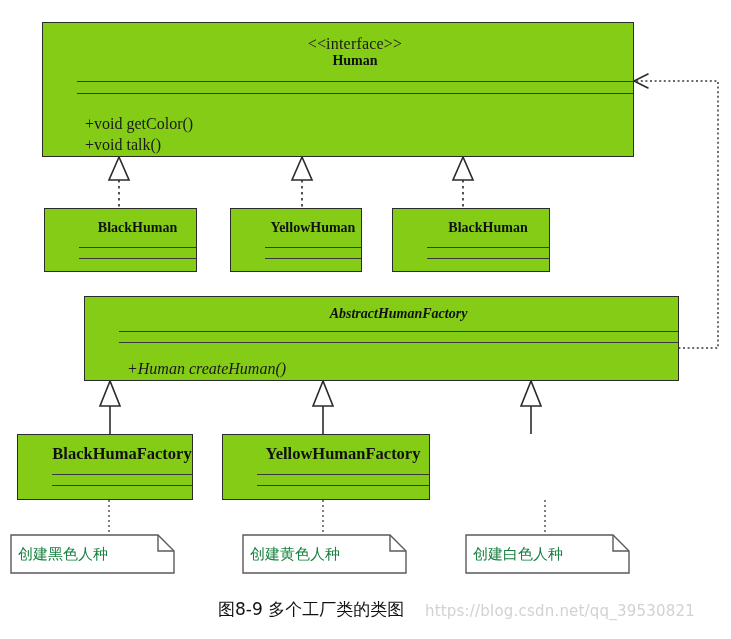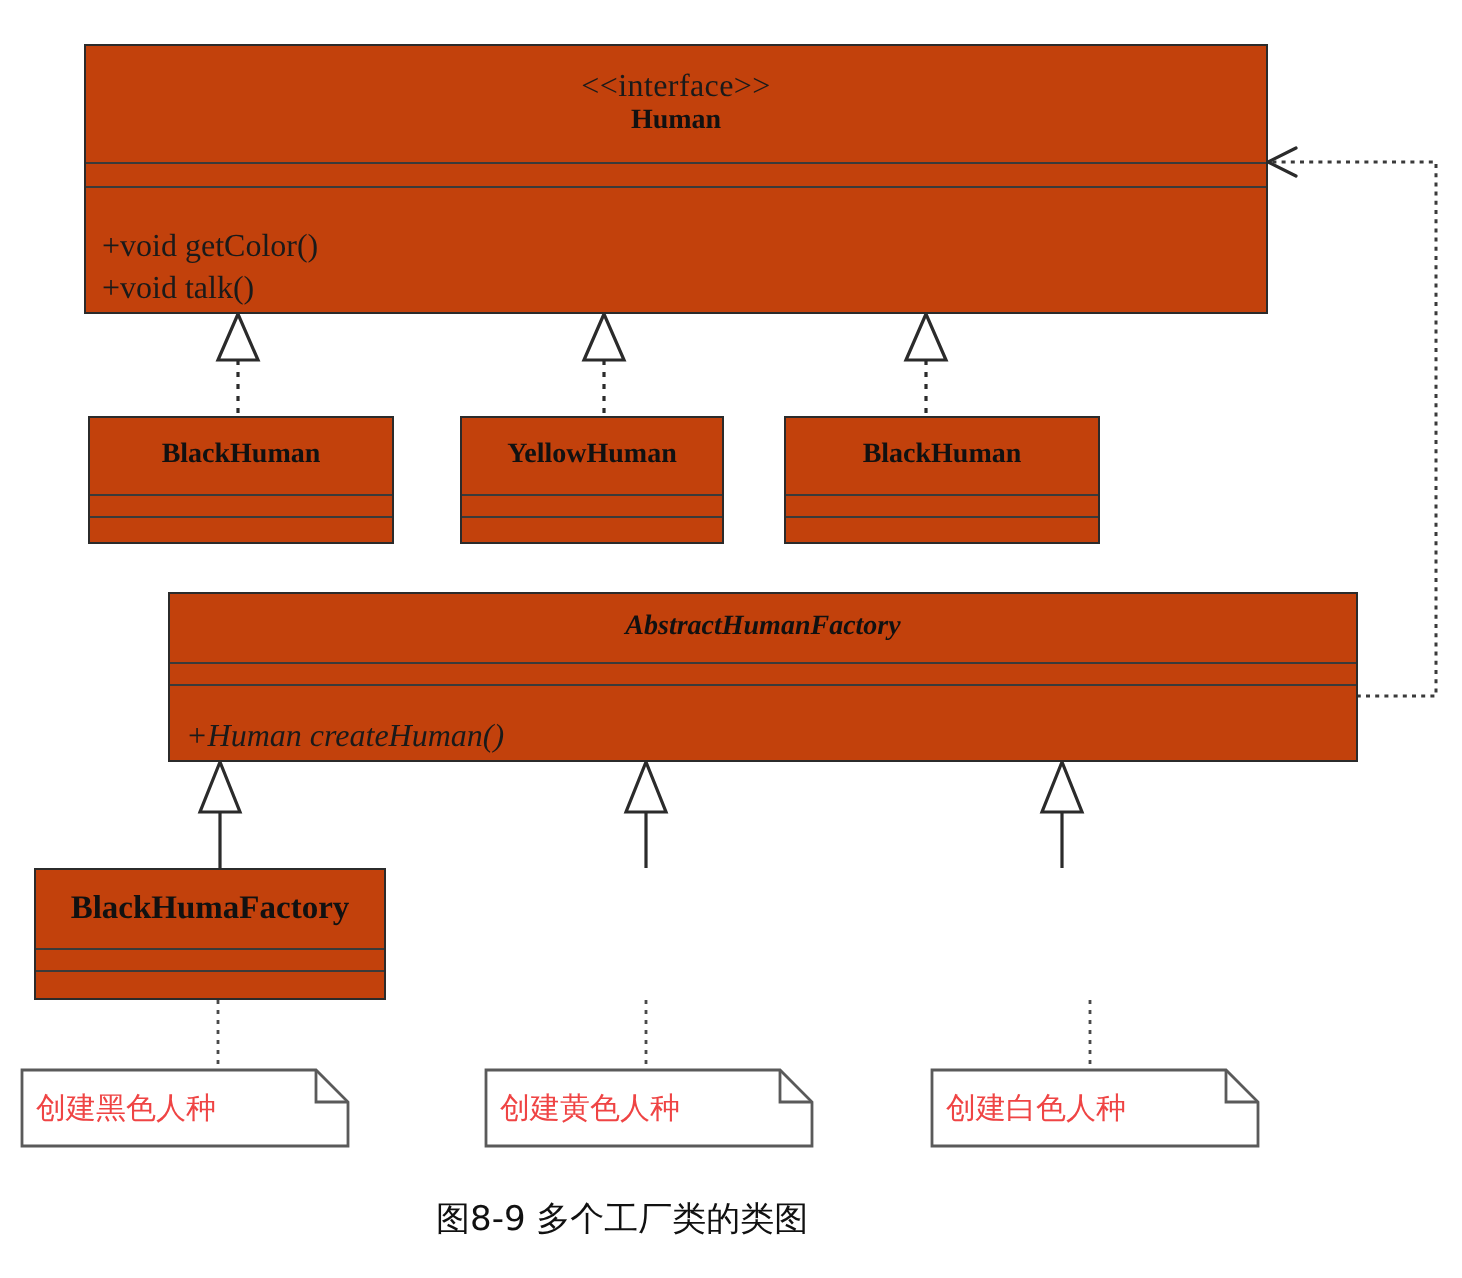--- a/index.html
+++ b/index.html
@@ -26,23 +26,24 @@
     width: 731px;
     height: 639px;
     pointer-events: none;
   }
 
   
   .uml-class {
     position: absolute;
     box-sizing: border-box;
     border: 1.6px solid #2b2b2b;
-    background: #c2410c;
+    background: #84cc16;
     display: flex;
     flex-direction: column;
+    padding-left: 34px;
   }
   .compartment {
     box-sizing: border-box;
     display: flex;
     align-items: center;
     justify-content: center;
     overflow: hidden;
   }
   .compartment + .compartment {
     border-top: 1.6px solid #3a3a3a;
@@ -94,21 +95,21 @@
   }
   .uml-note .note-body {
     position: absolute;
     inset: 0;
     display: flex;
     align-items: center;
     justify-content: flex-start;
     padding-left: 8px;
     font-family: "DejaVu Sans", "Liberation Sans", sans-serif;
     font-size: 15px;
-    color: #ef4444;
+    color: #15803d;
   }
   .uml-note svg {
     position: absolute;
     inset: 0;
     width: 100%;
     height: 100%;
   }
 
   
   #caption {
@@ -239,20 +240,27 @@
   </div>
 
   <div class="uml-class" style="left:17px; top:434px; width:176px; height:66px;">
     <div class="compartment comp-name" style="height:39px;">
       <div class="class-title small">BlackHumaFactory</div>
     </div>
     <div class="compartment comp-empty-thin" style="height:11px;"></div>
     <div class="compartment" style="flex:1;"></div>
   </div>
 
+  <div class="uml-class" style="left:222px; top:434px; width:208px; height:66px;">
+    <div class="compartment comp-name" style="height:39px;">
+      <div class="class-title small">YellowHumanFactory</div>
+    </div>
+    <div class="compartment comp-empty-thin" style="height:11px;"></div>
+    <div class="compartment" style="flex:1;"></div>
+  </div>
 
 
   <div class="uml-note" style="left:10px; top:534px; width:165px; height:40px;">
     <svg viewBox="0 0 165 40" preserveAspectRatio="none">
       <path d="M 1,1 L 148,1 L 164,17 L 164,39 L 1,39 Z" fill="#ffffff" stroke="#5a5a5a" stroke-width="1.4"></path>
       <path d="M 148,1 L 148,17 L 164,17" fill="none" stroke="#5a5a5a" stroke-width="1.4"></path>
     </svg>
     <div class="note-body">创建黑色人种</div>
   </div>
 
@@ -265,15 +273,16 @@
   </div>
 
   <div class="uml-note" style="left:465px; top:534px; width:165px; height:40px;">
     <svg viewBox="0 0 165 40" preserveAspectRatio="none">
       <path d="M 1,1 L 148,1 L 164,17 L 164,39 L 1,39 Z" fill="#ffffff" stroke="#5a5a5a" stroke-width="1.4"></path>
       <path d="M 148,1 L 148,17 L 164,17" fill="none" stroke="#5a5a5a" stroke-width="1.4"></path>
     </svg>
     <div class="note-body">创建白色人种</div>
   </div>
 
+  <div id="watermark">https://blog.csdn.net/qq_39530821</div>
   <div id="caption">图8-9 多个工厂类的类图</div>
 
 </div>
 
 </body></html>

